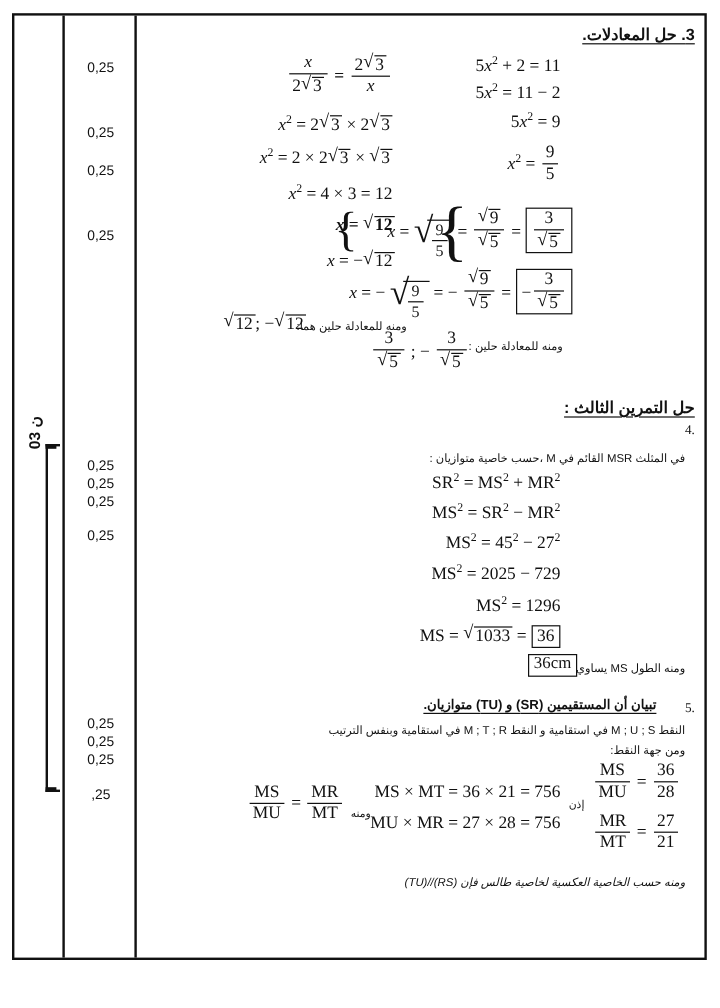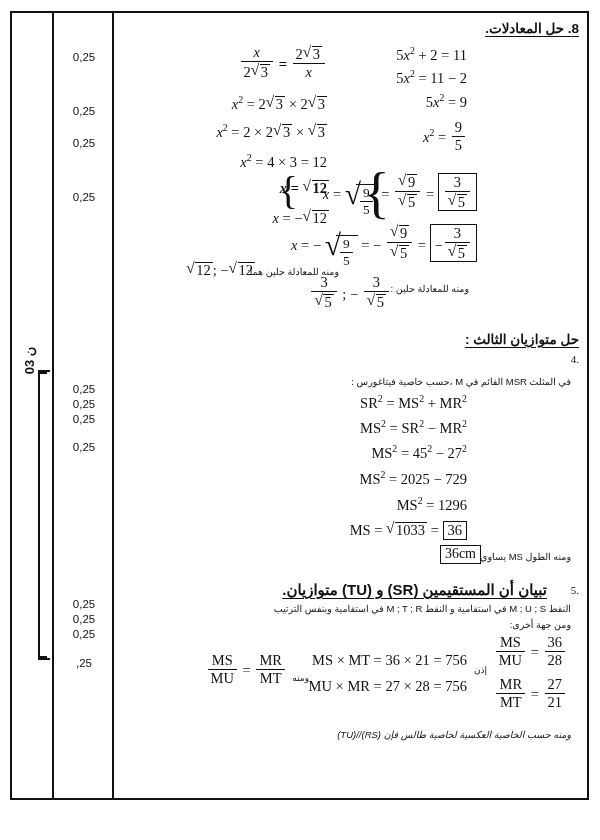--- a/index.html
+++ b/index.html
@@ -175,21 +175,21 @@
       <div class="pt" style="top:428px">0,25</div>
       <div class="pt" style="top:585px">0,25</div>
       <div class="pt" style="top:600px">0,25</div>
       <div class="pt" style="top:615px">0,25</div>
       <div class="pt" style="top:644px">,25</div>
     </div>
 
     <div class="col-body">
       <div class="body-inner">
 
-        <div class="hdr" style="right:8px;top:7px;font-size:13.5px;">8. حل المعادلات.</div>
+        <div class="hdr" style="right:8px;top:7px;font-size:13.5px;">3. حل المعادلات.</div>
 
         <div class="math" style="right:120px;top:33px;">
           5<i>x</i><span class="sup">2</span> + 2 = 11
         </div>
         <div class="math" style="right:120px;top:56px;">
           5<i>x</i><span class="sup">2</span> = 11 − 2
         </div>
         <div class="math" style="right:120px;top:80px;">
           5<i>x</i><span class="sup">2</span> = 9
         </div>
@@ -246,25 +246,25 @@
         </div>
         <div class="math" style="right:258px;top:196px;">
           <i>x</i> = −<span class="rad"><span class="rb">12</span></span>
         </div>
 
         <div class="small-ar" style="right:248px;top:253px;">ومنه للمعادلة حلين هما:</div>
         <div class="math" style="right:332px;top:248px;">
           <span class="rad"><span class="rb">12</span></span>; −<span class="rad"><span class="rb">12</span></span>
         </div>
 
-        <div class="hdr" style="right:8px;top:318px;font-size:13.5px;">حل متوازيان الثالث :</div>
+        <div class="hdr" style="right:8px;top:318px;font-size:13.5px;">حل التمرين الثالث :</div>
 
         <div class="math" style="right:8px;top:341px;font-size:11px;">4.</div>
 
-        <div class="small-ar" style="right:16px;top:363px;">في المثلث MSR القائم في M ،حسب خاصية فيتاغورس :</div>
+        <div class="small-ar" style="right:16px;top:363px;">في المثلث MSR القائم في M ،حسب خاصية متوازيان :</div>
 
         <div class="math" style="right:120px;top:381px;">
           SR<span class="sup">2</span> = MS<span class="sup">2</span> + MR<span class="sup">2</span>
         </div>
         <div class="math" style="right:120px;top:406px;">
           MS<span class="sup">2</span> = SR<span class="sup">2</span> − MR<span class="sup">2</span>
         </div>
         <div class="math" style="right:120px;top:431px;">
           MS<span class="sup">2</span> = 45<span class="sup">2</span> − 27<span class="sup">2</span>
         </div>
@@ -278,24 +278,24 @@
           MS = <span class="rad"><span class="rb">1033</span></span> =
           <span class="boxed">36</span>
         </div>
 
         <div class="small-ar" style="right:16px;top:538px;">ومنه الطول MS يساوي</div>
         <div class="math" style="right:106px;top:532px;font-size:14px;margin-left:26px;">
           <span class="boxed">36cm</span>
         </div>
 
         <div class="math" style="right:8px;top:572px;font-size:11px;">5.</div>
-        <div class="hdr" style="right:40px;top:568px;font-size:15px;">تبيان أن المستقيمين (SR) و (TU) متوازيان.</div>
+        <div class="hdr" style="right:40px;top:568px;font-size:11px;">تبيان أن المستقيمين (SR) و (TU) متوازيان.</div>
 
         <div class="small-ar" style="right:16px;top:590px;">النقط M ; U ; S في استقامية و النقط M ; T ; R في استقامية وبنفس الترتيب</div>
-        <div class="small-ar" style="right:16px;top:606px;">ومن جهة أخرى:</div>
+        <div class="small-ar" style="right:16px;top:606px;">ومن جهة النقط:</div>
 
         <div class="math" style="right:20px;top:622px;">
           <span class="frac"><span class="num">MS</span><span class="den">MU</span></span>
           =
           <span class="frac"><span class="num">36</span><span class="den">28</span></span>
         </div>
         <div class="math" style="right:20px;top:664px;">
           <span class="frac"><span class="num">MR</span><span class="den">MT</span></span>
           =
           <span class="frac"><span class="num">27</span><span class="den">21</span></span>

